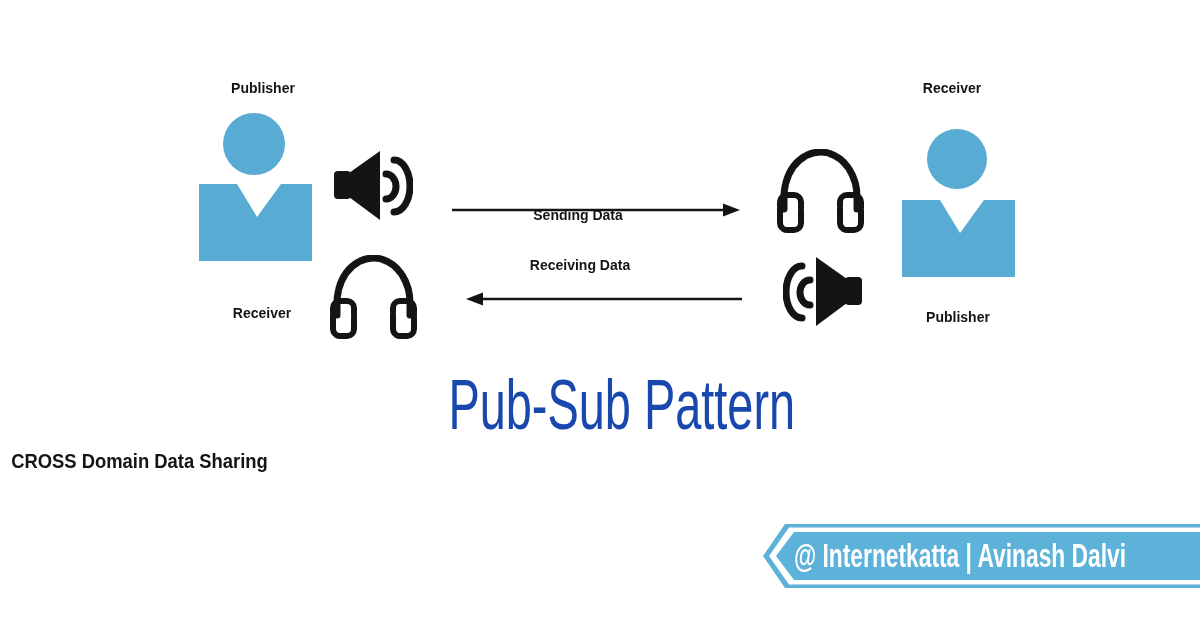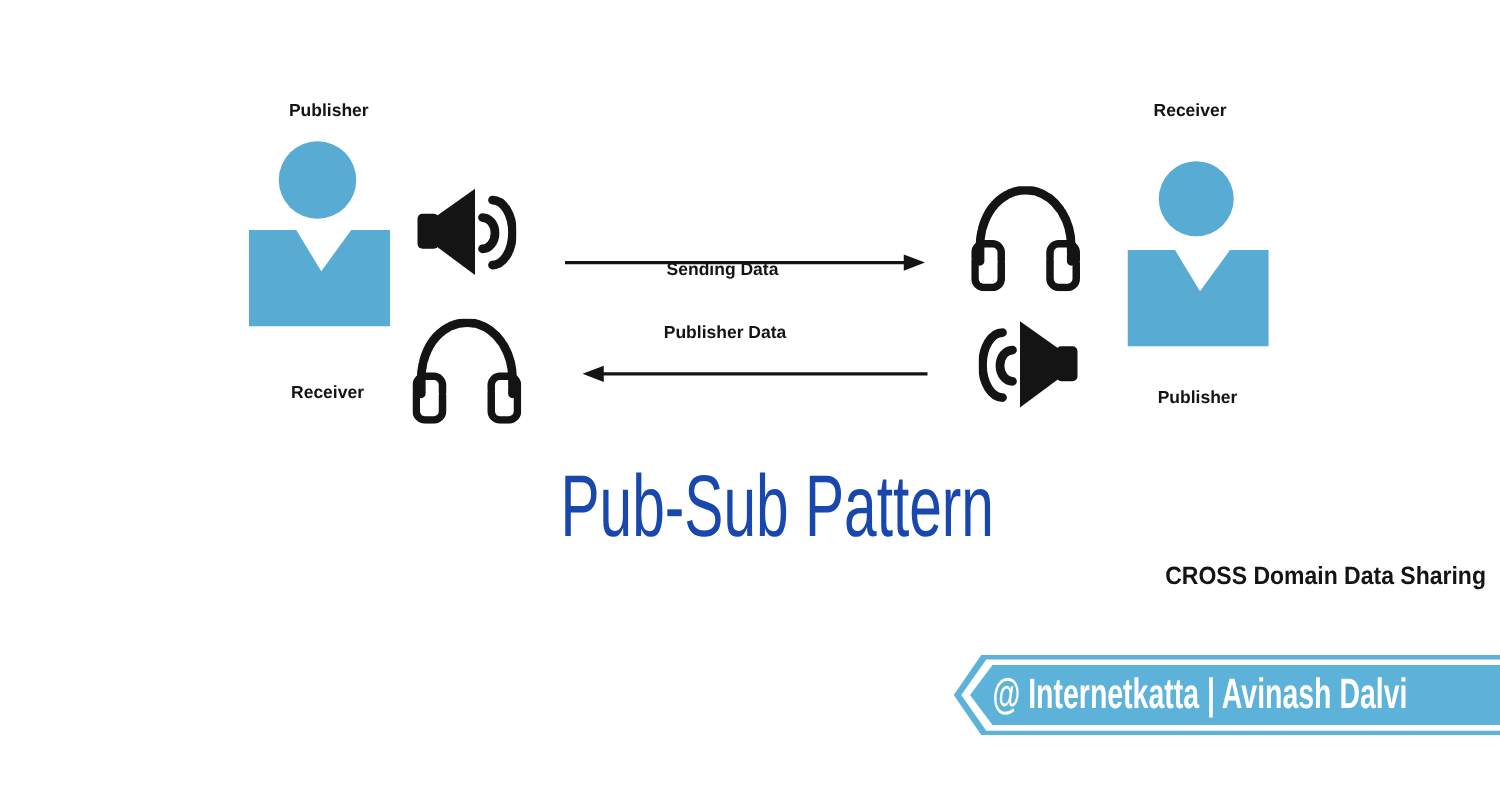--- a/index.html
+++ b/index.html
@@ -16,21 +16,21 @@
   .fill-ink{fill:var(--ink);}
   .stroke-ink{stroke:var(--ink);fill:none;stroke-linecap:round;}
   .sketch{stroke-dasharray:24 2.5 34 2 20 2.5;}
   .mirror{transform:scaleX(-1);}
   .title{
     position:absolute;top:370px;left:0;width:1200px;text-align:center;
     color:var(--title);font-size:70px;line-height:70px;font-weight:normal;margin-left:22px;
   }
   .title > span{display:inline-block;transform:scaleX(0.67);white-space:nowrap;}
   .subtitle{
-    position:absolute;top:451px;left:0;width:1200px;text-align:right;
+    position:absolute;top:451px;left:0;width:1200px;text-align:left;
     color:var(--ink);font-size:20px;line-height:20px;font-weight:bold;
   }
   .subtitle > span{display:inline-block;transform:scaleX(0.92);white-space:nowrap;}
   .ribbon-text{
     position:absolute;left:794px;top:538px;color:#ffffff;
     font-size:34px;line-height:34px;font-weight:bold;white-space:nowrap;
     transform:scaleX(0.67);transform-origin:left center;
   }
   .ribbon-fill{fill:var(--ribbon);}
   .ribbon-gap{fill:#ffffff;}
@@ -60,21 +60,21 @@
 
 <div class="abs dlabel" style="left:262px;top:304px;">Receiver</div>
 
 <div class="abs dlabel" style="left:578px;top:176px;margin-top:30px;">Sending Data</div>
 
 <svg class="abs" style="left:452px;top:202px;" width="288" height="16" viewBox="0 0 288 16">
   <line class="stroke-ink" x1="0" y1="8" x2="273" y2="8" stroke-width="2.6"></line>
   <polygon class="fill-ink" points="271,1.5 288,8 271,14.5"></polygon>
 </svg>
 
-<div class="abs dlabel" style="left:580px;top:256px;">Publisher Data</div>
+<div class="abs dlabel" style="left:580px;top:256px;">Receiving Data</div>
 
 <svg class="abs" style="left:466px;top:291px;" width="276" height="16" viewBox="0 0 276 16">
   <line class="stroke-ink" x1="276" y1="8" x2="15" y2="8" stroke-width="2.6"></line>
   <polygon class="fill-ink" points="17,1.5 0,8 17,14.5"></polygon>
 </svg>
 
 <div class="abs dlabel" style="left:952px;top:79px;">Receiver</div>
 
 <svg class="abs" style="left:777px;top:149px;" width="87" height="84" viewBox="0 0 87 84">
   <path class="stroke-ink sketch" stroke-width="7" d="M7,60 v-12 a36.5,45 0 0 1 73,0 v12"></path>

